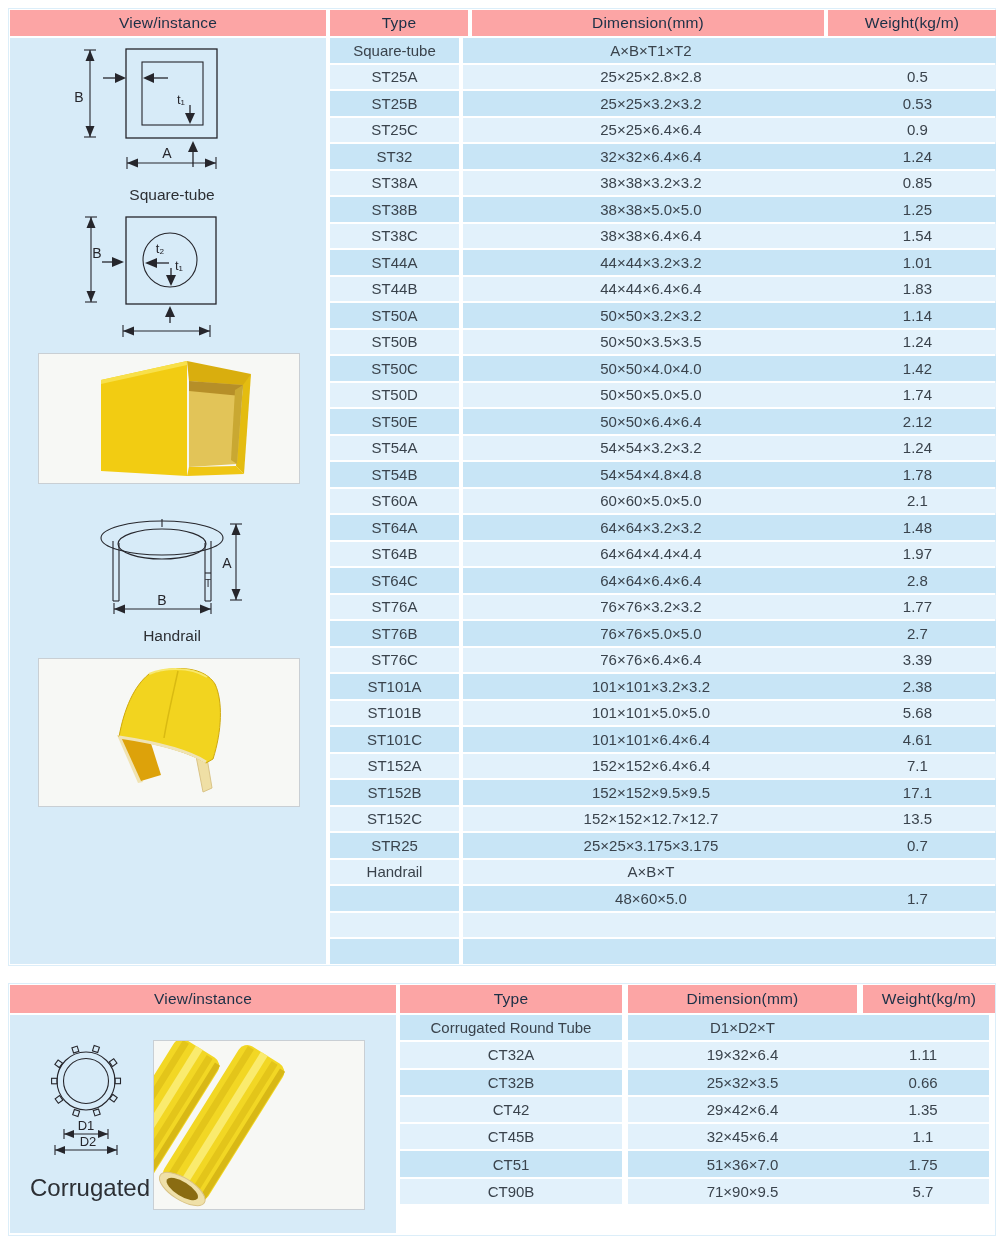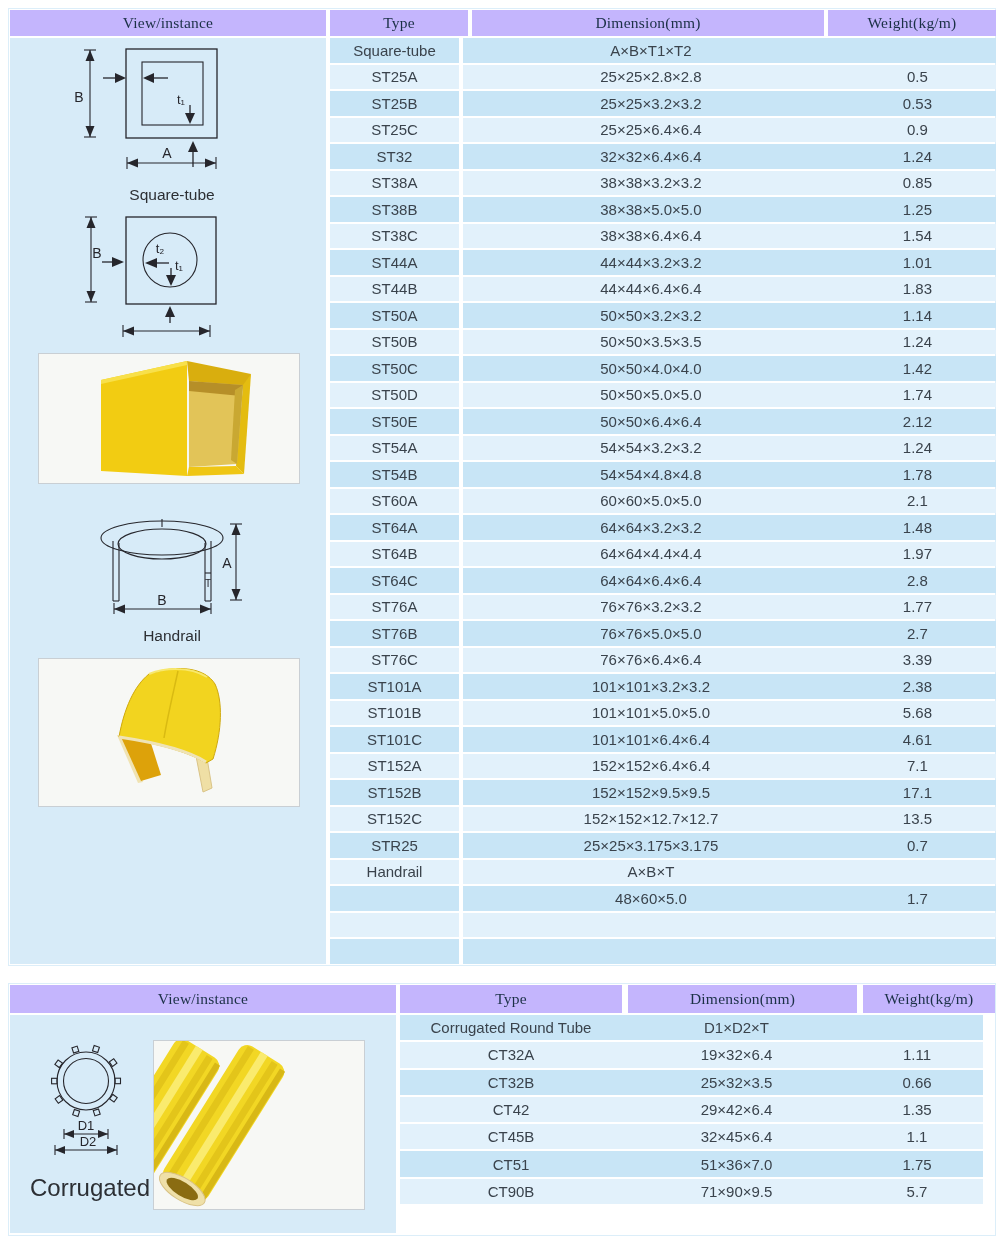--- a/index.html
+++ b/index.html
@@ -1,36 +1,36 @@
 <!DOCTYPE html>
 <html><head>
 <meta charset="utf-8">
 <style>
   html,body{margin:0;padding:0;background:#ffffff;}
   .page{position:relative;width:1000px;height:1236px;background:#ffffff;
         font-family:"Liberation Sans","DejaVu Sans",sans-serif;overflow:hidden;}
   .abs{position:absolute;}
-  .hcell{position:absolute;height:26px;background:#c4b5fd;color:#1b3046;
+  .hcell{position:absolute;height:26px;background:#fca5a5;color:#1b3046;
          display:flex;align-items:center;justify-content:center;
-         font-size:15.5px;letter-spacing:.2px;font-family:Liberation Serif, serif;}
+         font-size:15.5px;letter-spacing:.2px;}
   .hcell.bh{height:28px;}
   .panel{position:absolute;background:#d7ebf8;}
   .rows{position:absolute;}
   .trow{display:flex;margin-bottom:2px;}
   .trow .cell{display:flex;align-items:center;justify-content:center;
               font-size:15px;color:#3a434c;white-space:nowrap;}
   .top-rows .trow .cell{height:24.5px;}
   .bot-rows .trow .cell{height:25.3px;}
   .trow.dark .cell{background:#c8e5f6;}
   .trow.light .cell{background:#e2f1fb;}
   .top-rows .c1{width:138px;}
   .top-rows .c2{width:402px;margin-left:4px;}
   .top-rows .c3{width:168px;}
   .bot-rows .c1{width:222px;}
-  .bot-rows .c2{width:229px;}
+  .bot-rows .c2{width:229px;margin-left:6px;}
   .bot-rows .c3{width:132px;margin-left:0;}
   .caption{position:absolute;text-align:center;color:#2c2f34;font-size:15.5px;}
   .caption.big{font-size:24px;}
   .photo{position:absolute;background:#f7f8f5;border:1px solid #c9cfd4;}
   svg{display:block;}
   svg .ln{stroke:#26262c;stroke-width:1.3;fill:none;}
   svg .thin{stroke:#26262c;stroke-width:1.1;fill:none;}
   svg .ah{fill:#26262c;stroke:none;}
   svg text{font-family:"Liberation Sans","DejaVu Sans",sans-serif;
            font-size:14px;fill:#26262c;}

